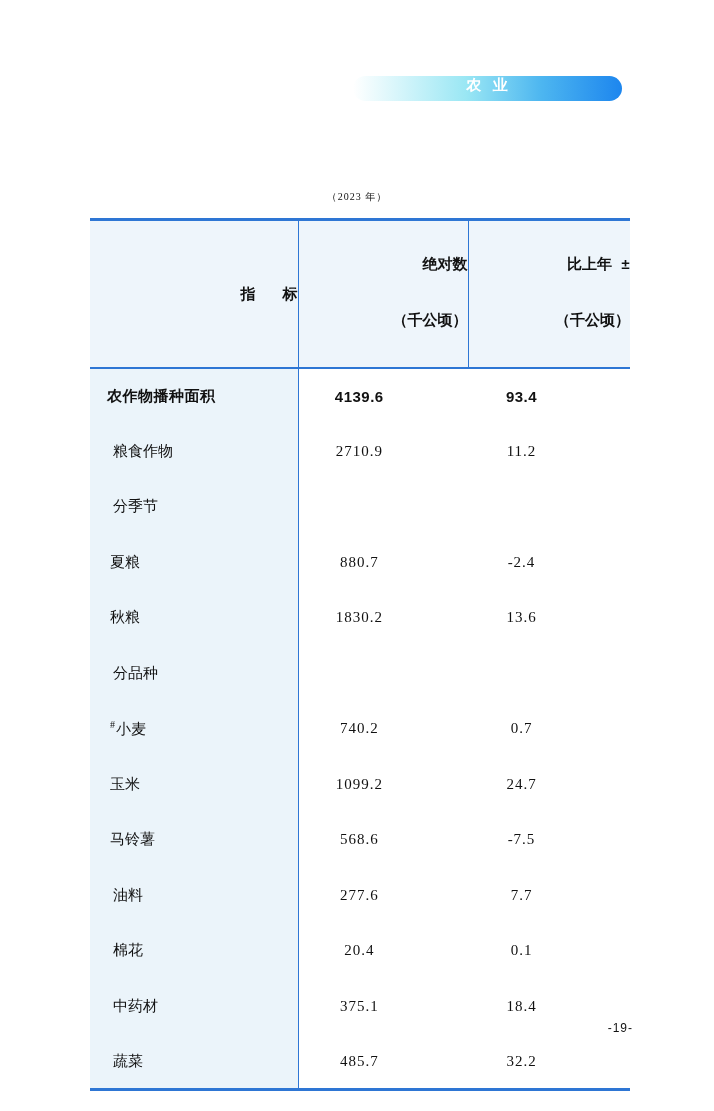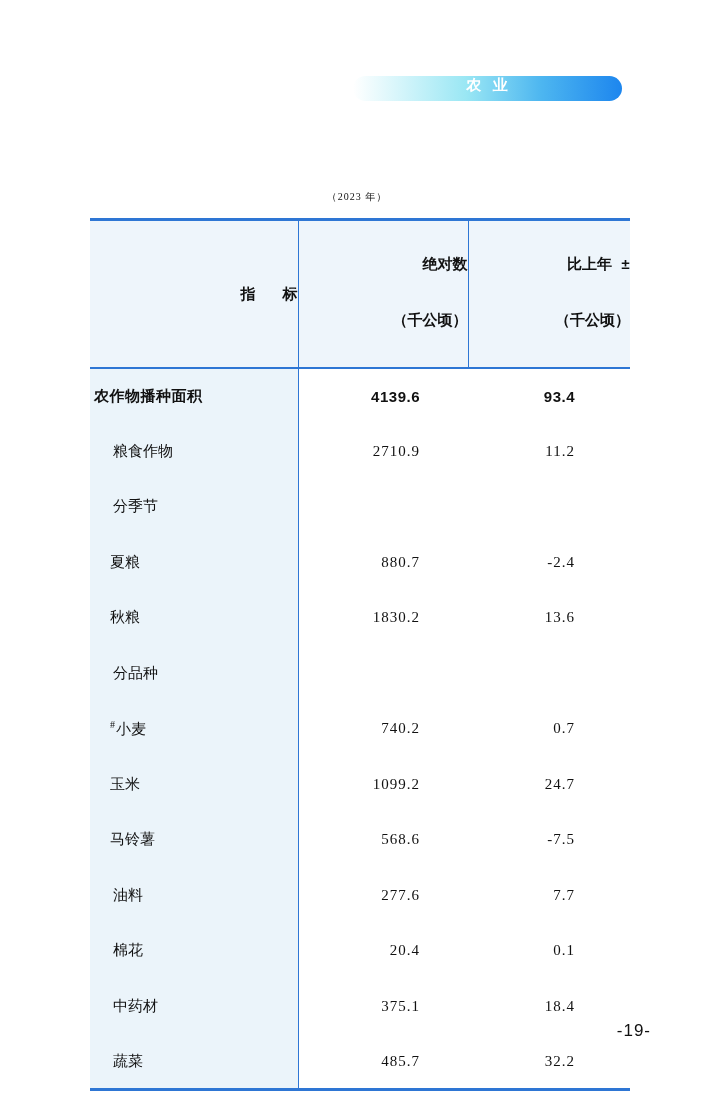--- a/index.html
+++ b/index.html
@@ -74,38 +74,38 @@
   thead th.h1, thead th.h2 { border-right:1.5px solid var(--accent,#2e76d4); }
   .hline { line-height:22px; }
 
   tbody tr { height:55.5px; }
   tbody td { vertical-align:middle; padding:0; }
   td.label {
     background:var(--colbg,#ebf4fa);
     border-right:1.5px solid var(--accent,#2e76d4);
     text-align:left;
   }
-  td.ind0 { padding-left:4px;  }
+  td.ind0 { padding-left:17px;  }
   td.ind1 { padding-left:23px; }
   td.ind2 { padding-left:20px; }
-  td.num { text-align:right; letter-spacing:1px; white-space:pre; }
+  td.num { text-align:center; letter-spacing:1px; white-space:pre; }
   td.abs { padding-right:48px; }
   td.chg { padding-right:55px; }
   tr.bold td {
     font-weight:bold;
     font-family:"Liberation Sans","DejaVu Sans",sans-serif;
     letter-spacing:0.5px;
   }
   sup.pfx { font-size:10px; margin-right:1px; }
 
   
   .pageno {
-    position:absolute; top:1021px; right:63px;
-    font-family:"Liberation Sans","DejaVu Sans",sans-serif;
-    font-size:17px; letter-spacing:1px;
+    position:absolute; top:1021px; right:81px;
+    font-family:"Liberation Sans","DejaVu Sans",sans-serif;
+    font-size:12px; letter-spacing:1px;
   }
 </style>
 </head>
 <body>
 
 <div class="page">
 
   <div class="badge">
     <span class="badge-label">农  业</span>
   </div>

